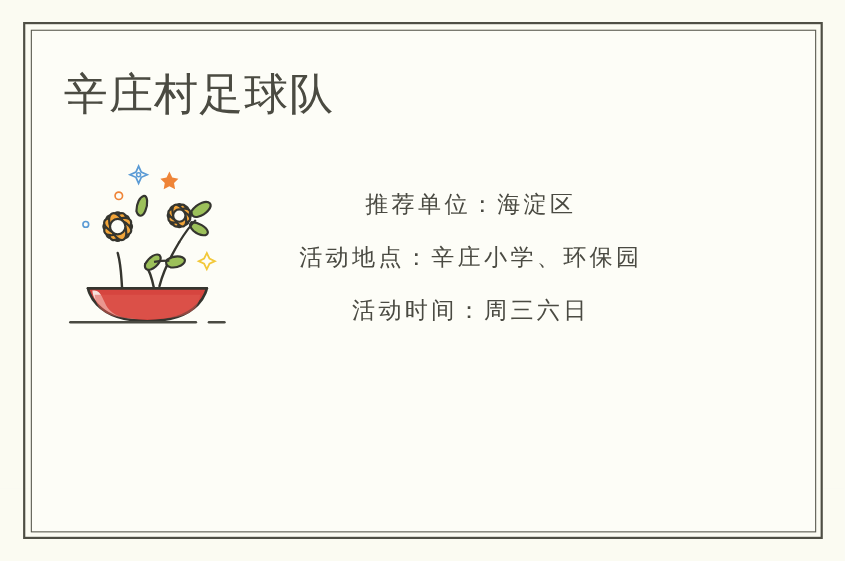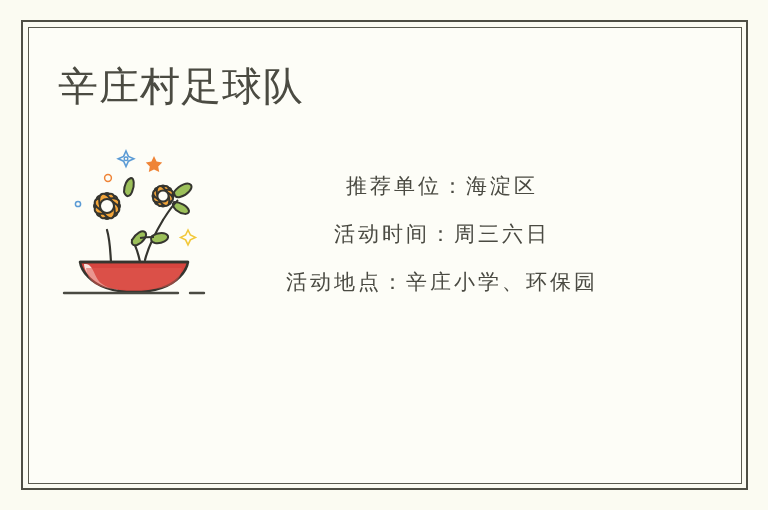--- a/index.html
+++ b/index.html
@@ -64,21 +64,21 @@
     left: 62px;
     top: 140px;
     width: 160px;
     height: 166px;
   }
   .illustration svg { display: block; }
 
   
   .info-block {
     position: absolute;
-    left: 212px;
+    left: 198px;
     top: 162px;
     width: 460px;
     text-align: center;
   }
   .info-line {
     font-family: "Liberation Serif", serif;
     font-size: 21px;
     line-height: 48px;
     color: #4a4a42;
     letter-spacing: 2.5px;
@@ -183,20 +183,20 @@
       </g>
 
     </svg>
   </div>
 
   <div class="info-block">
     <div class="info-line">
       <span class="label">推荐单位：</span><span class="value">海淀区</span>
     </div>
     <div class="info-line">
+      <span class="label">活动地点：</span><span class="value">辛庄小学、环保园</span>
+    </div>
+    <div class="info-line">
       <span class="label">活动时间：</span><span class="value">周三六日</span>
     </div>
-    <div class="info-line">
-      <span class="label">活动地点：</span><span class="value">辛庄小学、环保园</span>
-    </div>
   </div>
 
 </div>
 
 </body></html>

